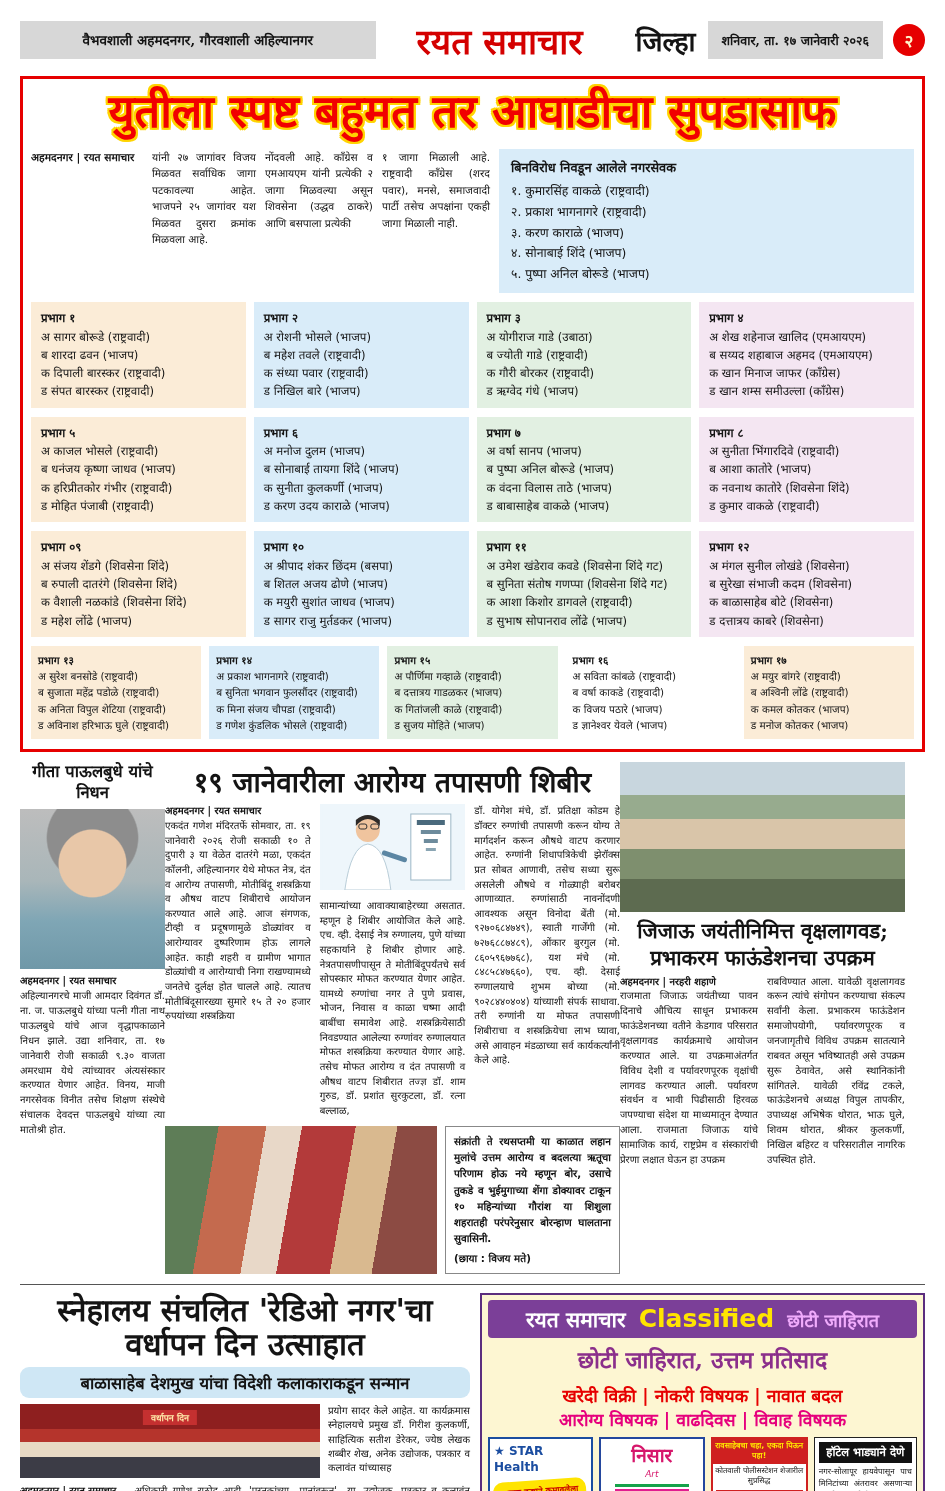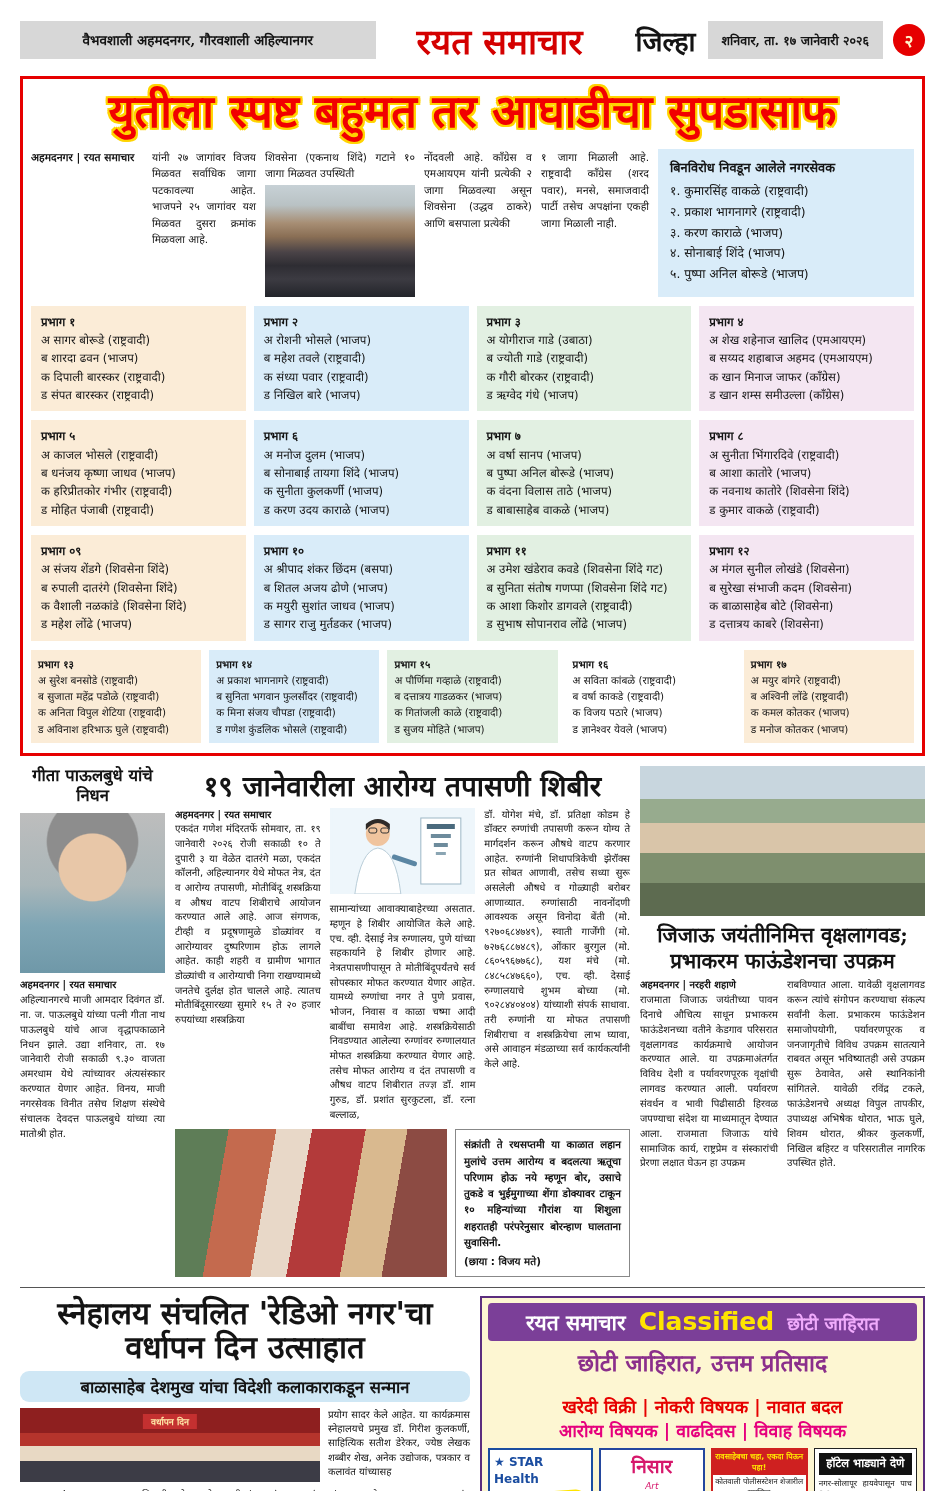--- a/index.html
+++ b/index.html
@@ -36,21 +36,21 @@
 
   .ward-grid { display:grid; grid-template-columns:repeat(4,1fr); gap:8px; margin-top:9px; }
   .ward-grid.five { grid-template-columns:repeat(5,1fr); }
   .ward { padding:7px 10px; font-size:11.6px; line-height:1.58; }
   .ward-grid.five .ward { font-size:10.3px; padding:6px 7px; }
   .ward-title { font-weight:bold; }
   .c-cream { background:#fbecd7; } .c-blue { background:#d9ecf9; } .c-green { background:#e2f0e2; }
   .c-pink { background:#f4e6f2; } .c-white { background:#ffffff; }
 
   
-  .mid { display:flex; gap:10px; margin-top:10px; }
+  .mid { display:flex; margin-top:10px; }
   .obit { width:145px; }
   .obit-head { text-align:center; font-family:"DejaVu Serif",serif; font-weight:bold; font-size:16.5px; line-height:1.25; }
   .obit-photo { width:100%; height:160px; margin:6px 0 5px;
       background:radial-gradient(circle at 50% 34%, #e8c7a8 0 26%, transparent 27%),
                  radial-gradient(circle at 50% 18%, #8d8d8d 0 30%, transparent 31%),
                  linear-gradient(180deg,#bdbdbd 0%,#a9b6b9 45%,#7fa6b5 70%,#6f98a8 100%); }
   .obit-body { font-size:9.9px; line-height:1.5; text-align:justify; }
   .health { width:455px; }
   .health-head { text-align:center; font-family:"DejaVu Serif",serif; font-weight:bold; font-size:28px; margin:0 0 4px; }
   .health-cols { display:flex; gap:9px; font-size:9.9px; line-height:1.48; text-align:justify; }
@@ -81,21 +81,21 @@
                   font-weight:bold; font-size:9px; padding:1px 8px; white-space:nowrap; }
   .radio-side { flex:1; font-size:9.9px; line-height:1.45; text-align:justify; }
   .radio-cols { display:flex; gap:8px; font-size:9.9px; line-height:1.5; text-align:justify; margin-top:6px; }
   .radio-cols .rcol { flex:1; }
 
   .classified { flex:1; background:#fdf6d2; border:2px solid #5b2d7e; padding:5px 6px 6px; }
   .cls-banner { background:#7b3f98; border-radius:4px; text-align:center; padding:4px 0 5px; }
   .cls-banner .b1 { color:#fff; font-family:"DejaVu Serif",serif; font-weight:bold; font-size:21px; }
   .cls-banner .b2 { color:#ffe400; font-weight:bold; font-size:25px; padding:0 8px; }
   .cls-banner .b3 { color:#f0abfc; font-family:"DejaVu Serif",serif; font-weight:bold; font-size:18px; }
-  .cls-tagline { text-align:center; color:#8b2f8b; font-family:"DejaVu Serif",serif; font-weight:bold; font-size:23px; margin:5px 0 16px; }
+  .cls-tagline { text-align:center; color:#8b2f8b; font-family:"DejaVu Serif",serif; font-weight:bold; font-size:23px; margin:5px 0 8px; }
   .cls-cats1 { text-align:center; color:#e60000; font-weight:bold; font-size:17.5px; }
   .cls-cats2 { text-align:center; color:#e6007d; font-weight:bold; font-size:17.5px; margin-bottom:6px; }
   .cls-ads { display:flex; gap:6px; }
   .ad { background:#fff; border:1px solid #333; padding:4px; font-size:8.2px; line-height:1.35; flex:1; display:flex; flex-direction:column; }
   .ad-star { border:2px solid #1b4da0; }
   .star-logo { color:#1b4da0; font-weight:bold; font-size:12px; }
   .star-blob { background:#ffe400; border-radius:10px; transform:rotate(-4deg); color:#c00; font-weight:bold;
                padding:6px 6px; margin:5px 0; text-align:center; font-size:8.6px; }
   .ad-nisar { border:2px solid #24479e; }
   .nisar-logo { color:#d6176b; font-family:"DejaVu Serif",serif; font-weight:bold; font-size:19px; text-align:center; }
@@ -125,24 +125,20 @@
     <div class="mast-page">२</div>
   </div>
 
   <div class="lead-box">
     <div class="lead-headline">युतीला स्पष्ट बहुमत तर आघाडीचा सुपडासाफ</div>
     <div class="lead-row">
       <div class="lead-col w1">
         <span class="byline">अहमदनगर | रयत समाचार</span>
       </div>
       <div class="lead-col w2">यांनी २७ जागांवर विजय मिळवत सर्वाधिक जागा पटकावल्या आहेत. भाजपने २५ जागांवर यश मिळवत दुसरा क्रमांक मिळवला आहे.</div>
-      <div class="lead-col w3">
-        <span>शिवसेना (एकनाथ शिंदे) गटाने १० जागा मिळवत उपस्थिती</span>
-        <div class="statue-photo"></div>
-      </div>
       <div class="lead-col w4">नोंदवली आहे. काँग्रेस व एमआयएम यांनी प्रत्येकी २ जागा मिळवल्या असून शिवसेना (उद्धव ठाकरे) आणि बसपाला प्रत्येकी</div>
       <div class="lead-col w5">१ जागा मिळाली आहे. राष्ट्रवादी काँग्रेस (शरद पवार), मनसे, समाजवादी पार्टी तसेच अपक्षांना एकही जागा मिळाली नाही.</div>
       <div class="unopposed">
         <div class="unopposed-title">बिनविरोध निवडून आलेले नगरसेवक</div>
         <div>१. कुमारसिंह वाकळे (राष्ट्रवादी)</div>
         <div>२. प्रकाश भागनागरे (राष्ट्रवादी)</div>
         <div>३. करण काराळे (भाजप)</div>
         <div>४. सोनाबाई शिंदे (भाजप)</div>
         <div>५. पुष्पा अनिल बोरूडे (भाजप)</div>
       </div>

